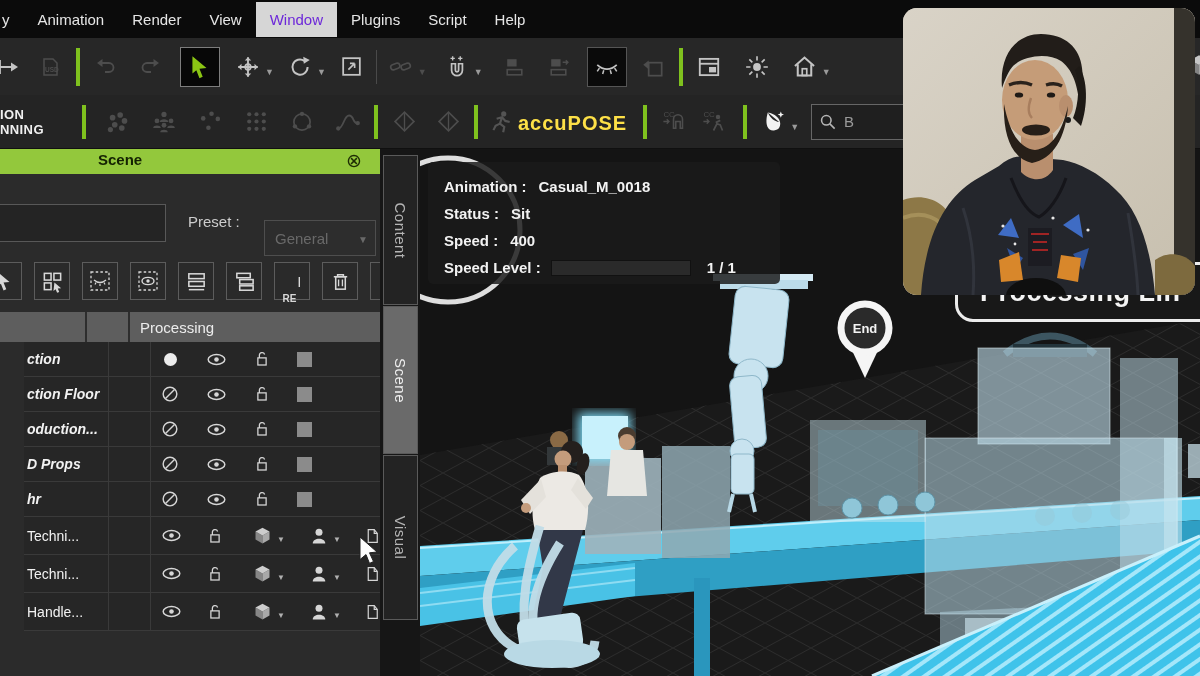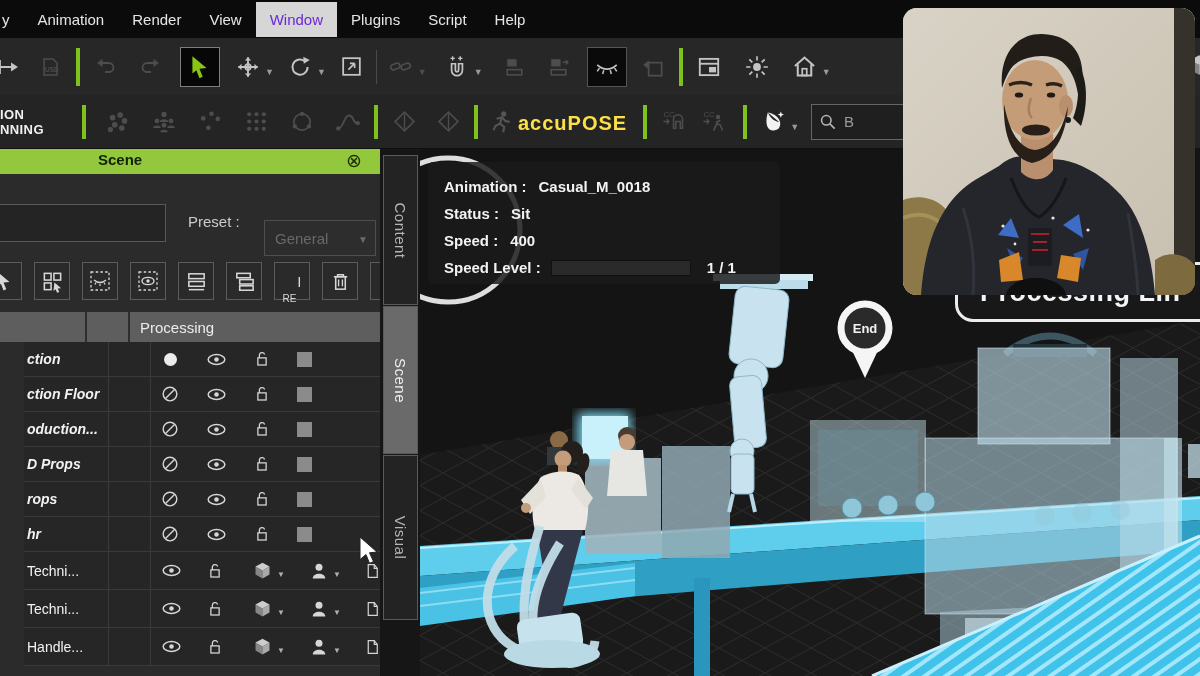--- a/index.html
+++ b/index.html
@@ -32,21 +32,21 @@
   .scene-panel{left:0;top:148px;width:380px;height:528px;background:#2b2b2b;z-index:3;overflow:hidden;}
   .scene-header{position:absolute;left:0;top:0;width:100%;height:26px;background:#93c83c;}
   .scene-title{position:absolute;left:98px;top:3px;color:#142202;font-weight:bold;font-size:15px;}
   .scene-close{position:absolute;right:18px;top:1px;color:#1d2b04;font-size:19px;line-height:24px;}
   .name-input{position:absolute;left:-14px;top:56px;width:178px;height:36px;background:#242424;border:1px solid #585858;}
   .preset-label{position:absolute;left:188px;top:65px;color:#cdcdcd;font-size:15px;}
   .preset-dd{position:absolute;left:264px;top:72px;width:112px;height:36px;background:#2d2d2d;border:1px solid #4e4e4e;display:flex;align-items:center;color:#696969;font-size:15px;padding-left:10px;box-sizing:border-box;}
   .preset-dd .dd-caret{position:absolute;right:7px;top:13px;font-size:10px;color:#696969;}
   .ptool{position:absolute;left:-14px;top:114px;display:flex;gap:12px;}
   .ptool-btn{width:34px;height:36px;background:#2a2a2a;border:1px solid #5c5c5c;display:flex;align-items:center;justify-content:center;color:#d8d8d8;flex:0 0 auto;}
-  .ptool-btn .re{font-size:10px;font-weight:normal;margin-right:1px;margin-top:34px;}
+  .ptool-btn .re{font-size:10px;font-weight:bold;margin-right:1px;margin-top:34px;}
   
   .tbl-header{position:absolute;left:0;top:164px;width:380px;height:30px;background:#5e5e5e;display:flex;align-items:center;}
   .tbl-header .c1{width:85px;height:100%;border-right:2px solid #2e2e2e;}
   .tbl-header .c2{width:41px;height:100%;border-right:2px solid #2e2e2e;}
   .tbl-header .c3{flex:1;color:#ececec;font-size:15px;padding-left:10px;}
   .tbl-body{position:absolute;left:0;top:194px;width:412px;padding-left:24px;}
   .trow{display:flex;align-items:center;border-bottom:1px solid #3a3a3a;background:#262626;}
   .trow.h35{height:34px;}
   .trow.h38{height:37px;}
   .row-name{width:85px;color:#f2f2f2;font-size:14px;padding-left:3px;box-sizing:border-box;border-right:1px solid #3a3a3a;align-self:stretch;display:flex;align-items:center;overflow:hidden;white-space:nowrap;}
@@ -648,39 +648,20 @@
       <svg class="ic ml26" width="21" height="21">
             <use href="#i-eye"></use>
           </svg>
       <svg class="ic ml26" width="18" height="18">
             <use href="#i-lockopen"></use>
           </svg>
       <span class="sq-ic ml26"></span>
     </div>
   </div>
 
-  <div class="trow h35">
-    <div class="row-name italic">rops</div>
-    <div class="row-gap"></div>
-    <div class="row-icons">
-      <span class="st slash">
-
-        <svg class="slash-ic" width="20" height="20">
-              <use href="#i-slash"></use>
-            </svg>
-      </span>
-      <svg class="ic ml26" width="21" height="21">
-            <use href="#i-eye"></use>
-          </svg>
-      <svg class="ic ml26" width="18" height="18">
-            <use href="#i-lockopen"></use>
-          </svg>
-      <span class="sq-ic ml26"></span>
-    </div>
-  </div>
 
   <div class="trow h35">
     <div class="row-name italic">hr</div>
     <div class="row-gap"></div>
     <div class="row-icons">
       <span class="st slash">
 
         <svg class="slash-ic" width="20" height="20">
               <use href="#i-slash"></use>
             </svg>

